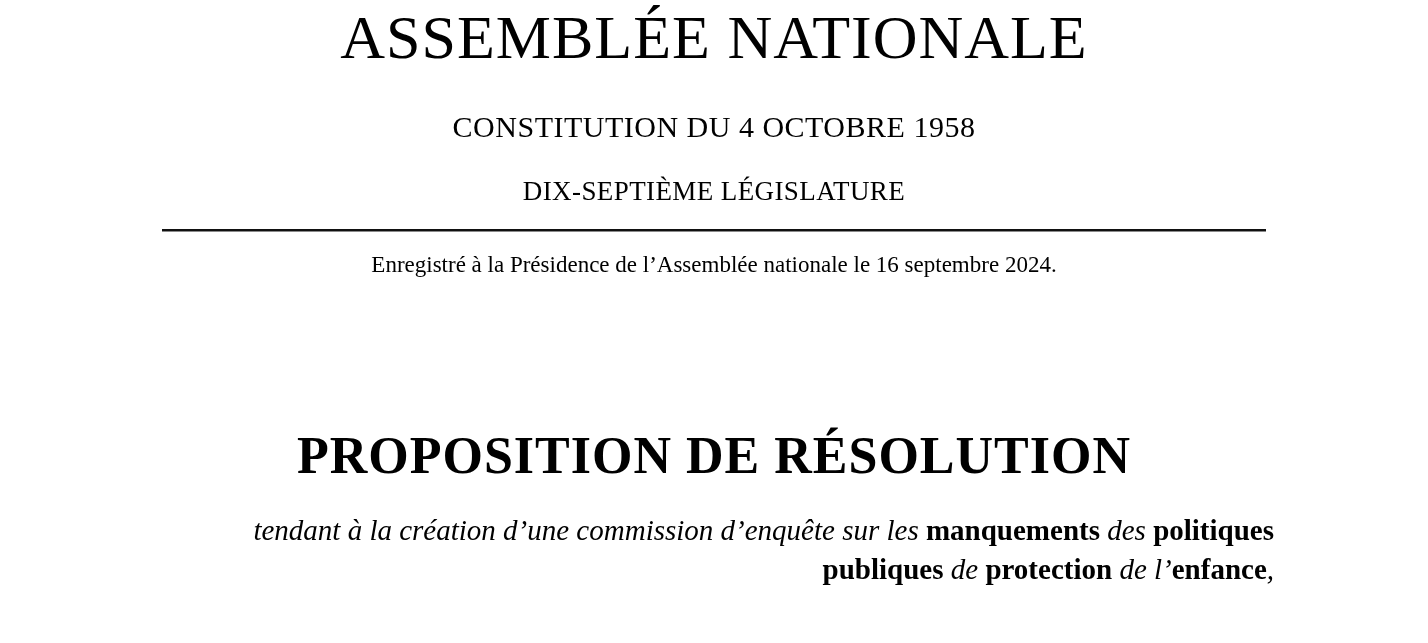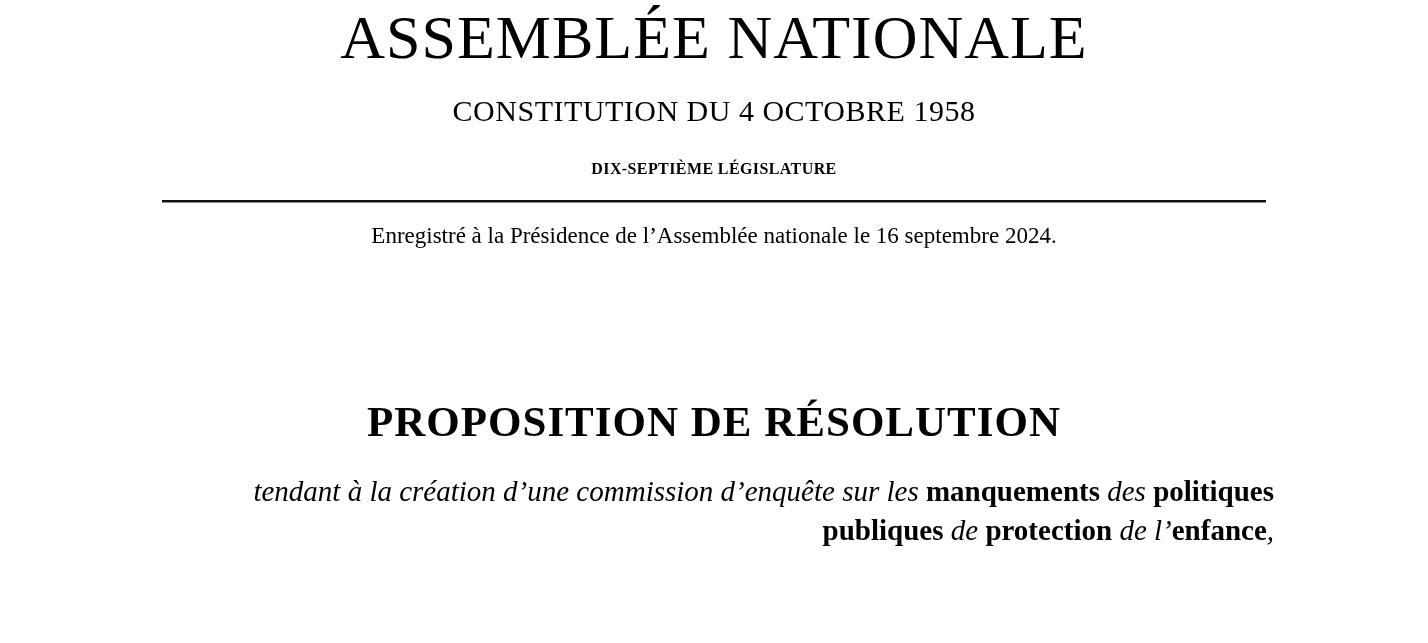--- a/index.html
+++ b/index.html
@@ -30,28 +30,28 @@
     letter-spacing: 1px;
     font-weight: 400;
     margin: 0;
     padding-top: 6px;
   }
   .constitution-line {
     font-family: "Liberation Serif", serif;
     font-size: 30px;
     letter-spacing: 0.5px;
     font-weight: 400;
-    margin: 0;
+    margin: 16px;
     padding-top: 26px;
   }
   .legislature-line {
     font-family: "Liberation Serif", serif;
-    font-size: 16px;
+    font-size: 27px;
     letter-spacing: 0.4px;
-    font-weight: 700;
+    font-weight: 400;
     margin: 16px;
     padding-top: 16px;
   }
   .rule {
     width: 1104px;
     margin: 22px auto 0 auto;
     border-top: 2px solid #111111;
     border-bottom: 1px solid #8a8a8a;
     height: 3px;
     box-sizing: border-box;
@@ -59,21 +59,21 @@
   .registration-line {
     font-family: "Liberation Serif", serif;
     font-size: 23px;
     text-align: center;
     margin: 0;
     padding-top: 20px;
   }
   .resolution-title {
     font-family: "Liberation Serif", serif;
     font-weight: bold;
-    font-size: 43px;
+    font-size: 52px;
     text-align: center;
     letter-spacing: 1px;
     margin: 0;
     padding-top: 148px;
   }
   .subtitle {
     font-family: "Liberation Serif", serif;
     font-size: 29px;
     font-style: italic;
     text-align: right;

